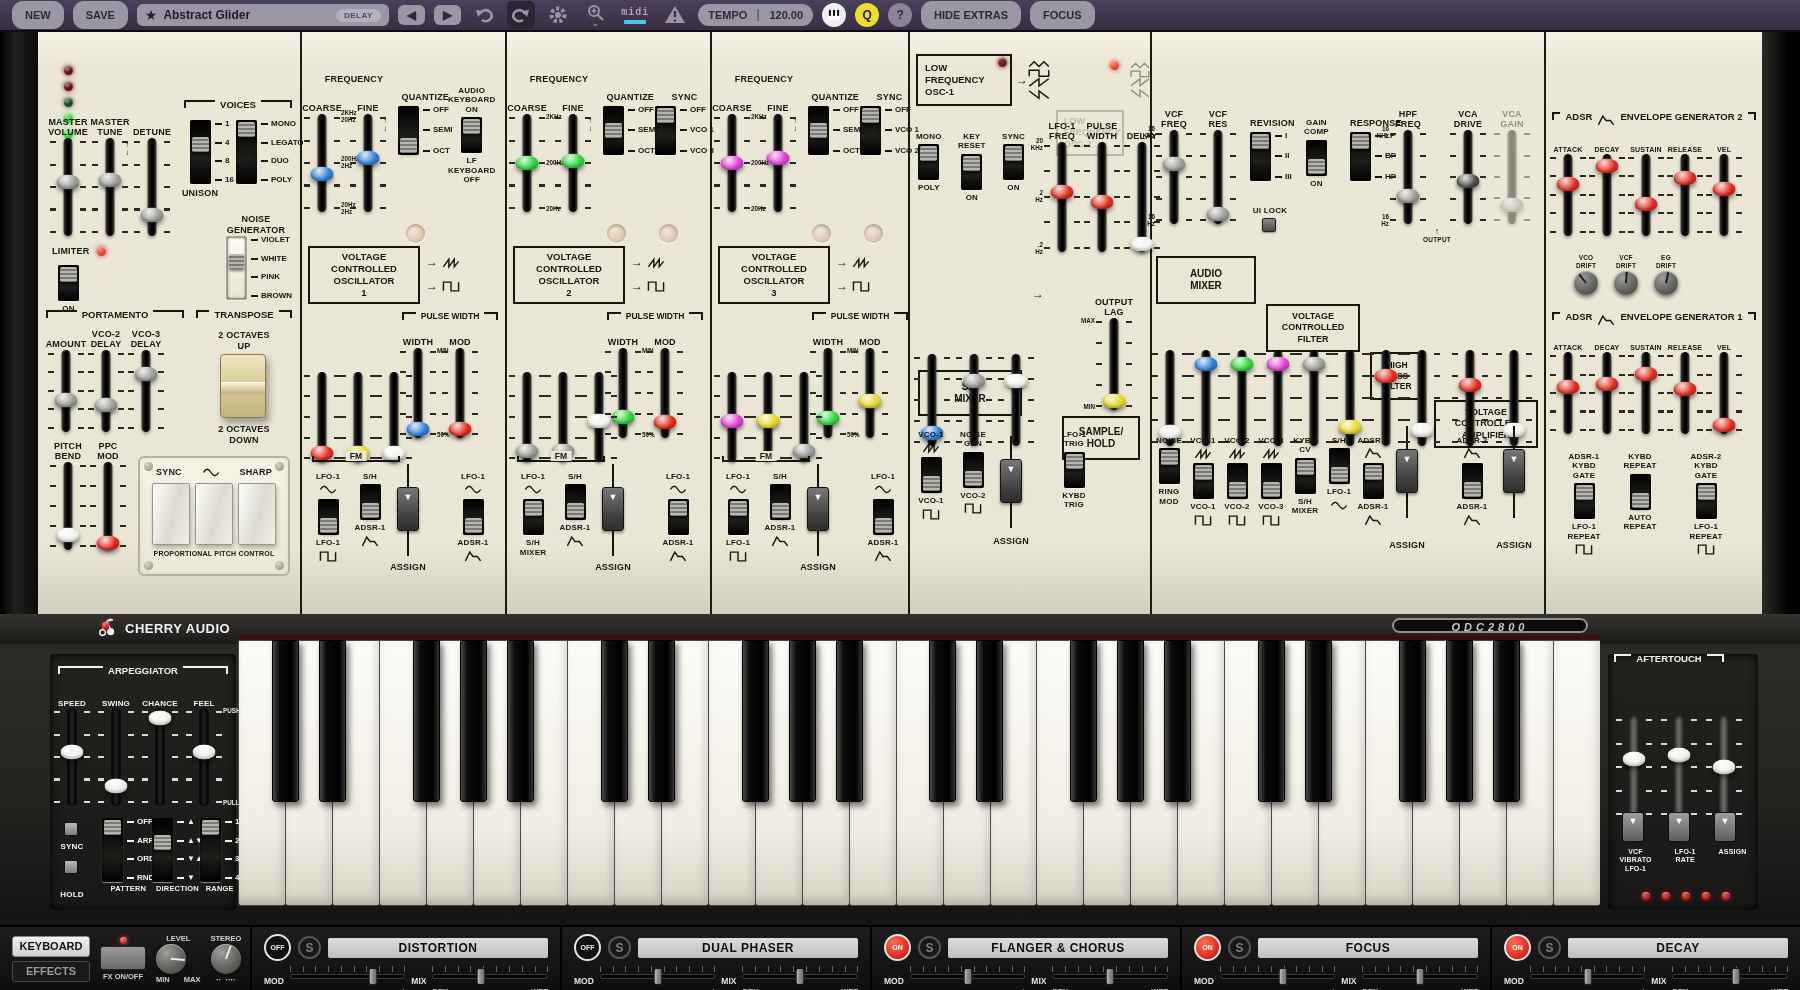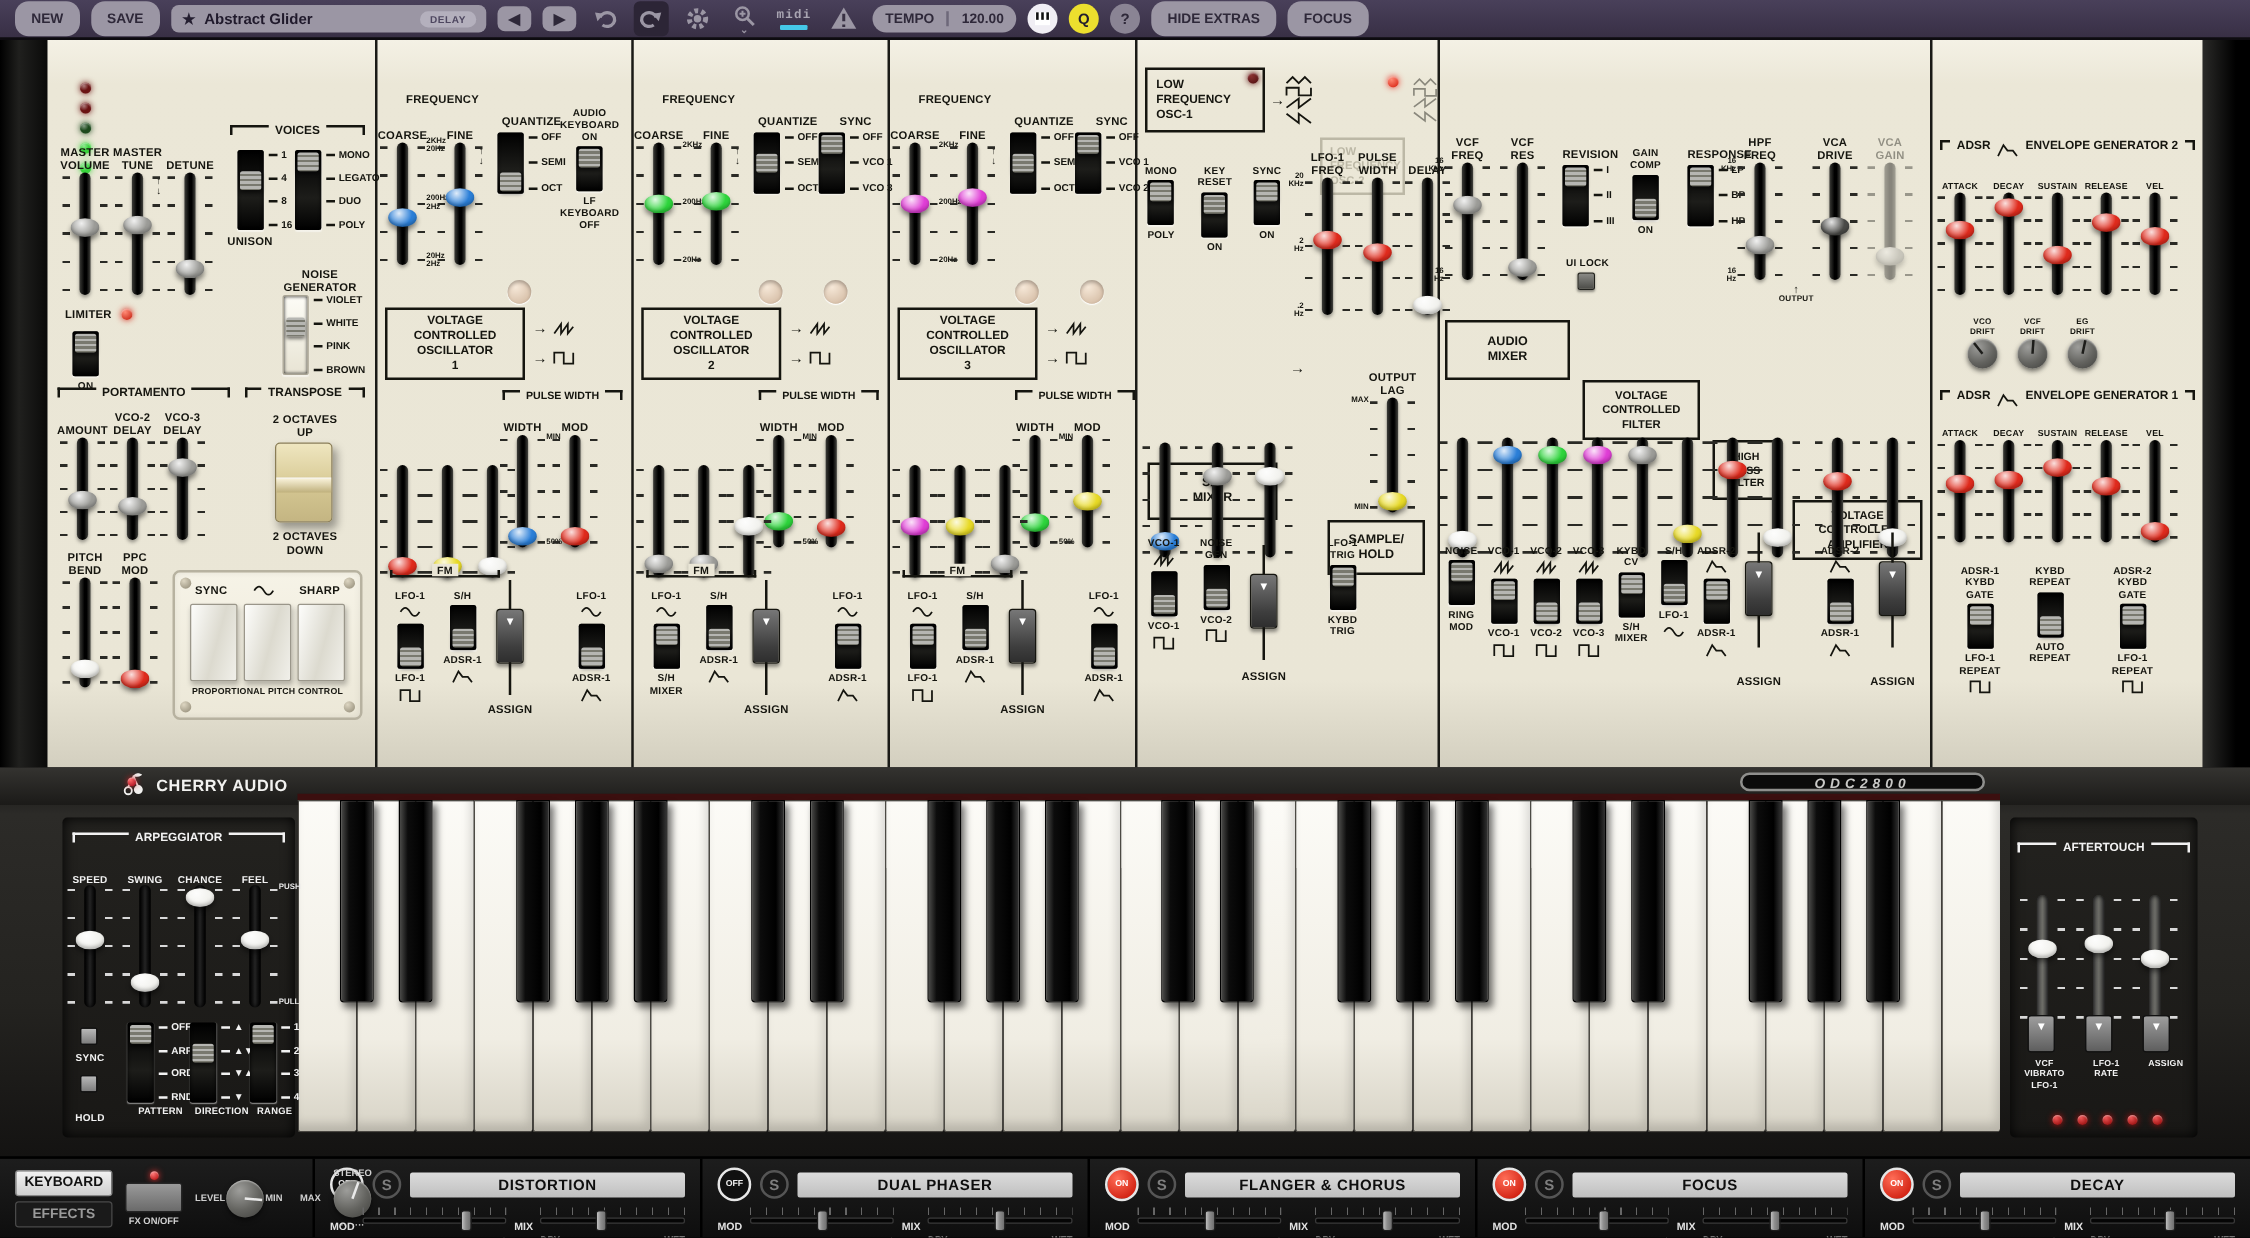--- a/index.html
+++ b/index.html
@@ -1591,21 +1591,21 @@
               <div class="opt" data-interactable="false">2</div>
               <div class="opt" data-interactable="false">3</div>
               <div class="opt" data-interactable="false">4</div>
             </div>
           </div>
           <div class="panel-label" data-interactable="false" style="font-size: 7.5px;">RANGE</div>
         </div>
     </div>
 
     <div class="sidepanel dark light-track" style="left:1608px;top:40px;width:150px;height:256px" data-interactable="false">
-      <div class="bracket abs" style="left:6px;top:20px;width:138px" data-interactable="false">
+      <div class="bracket abs" style="left:6px;top:0;width:110px" data-interactable="false">
         <span style="white-space: pre-line;">AFTERTOUCH</span>
         </div>
       <div class="abs slrow" style="left: 8px; top: 40px; gap: 9px;" data-interactable="false">
           <div class="vslider" data-interactable="true">
             <div class="sl-label" data-interactable="false"></div>
             <div class="trackwrap" data-interactable="true" style="height: 96px;">
               <div class="track" data-interactable="false"></div>
               <div class="thumb" data-interactable="true" style="top: 42%; background: radial-gradient(circle at 38% 28%, rgba(255, 255, 255, 0.85), rgba(255, 255, 255, 0) 58%), rgb(242, 242, 238);"></div>
             </div>
           </div>
@@ -1651,21 +1651,21 @@
     <div id="fxleft" data-interactable="false">
       <div style="display:flex;flex-direction:column;gap:4px">
         <div class="fxtab on" data-interactable="true" style="white-space: pre-line;">KEYBOARD</div>
         <div class="fxtab off" data-interactable="true" style="white-space: pre-line;">EFFECTS</div>
       </div>
       <div style="display:flex;flex-direction:column;align-items:center">
         <span class="led" style="width:7px;height:7px;color:#e33;background:radial-gradient(circle at 35% 30%,#f77,#a00)" data-interactable="false"></span>
         <div style="width:46px;height:24px;background:linear-gradient(#9a9a9a,#6a6a6a);border:1px solid #222;border-radius:3px;margin:2px 0" data-interactable="true"></div>
         <span class="fxmini" data-interactable="false" style="white-space: pre-line;">FX ON/OFF</span>
       </div>
-      <div style="display:flex;flex-direction:row;align-items:center;gap:1px">
+      <div style="display:flex;flex-direction:column;gap:1px">
         <span class="fxmini" data-interactable="false" style="white-space: pre-line;">LEVEL</span>
         <div class="knob metal" style="width:30px;height:30px" data-interactable="true">
             <div class="ptr" style="transform: translateX(-50%) rotate(95deg);"></div>
           </div>
         <div style="display:flex;gap:14px">
           <span class="fxmini" data-interactable="false" style="white-space: pre-line;">MIN</span>
           <span class="fxmini" data-interactable="false" style="white-space: pre-line;">MAX</span>
         </div>
       </div>
       <div style="display:flex;flex-direction:column;align-items:center;gap:1px">

